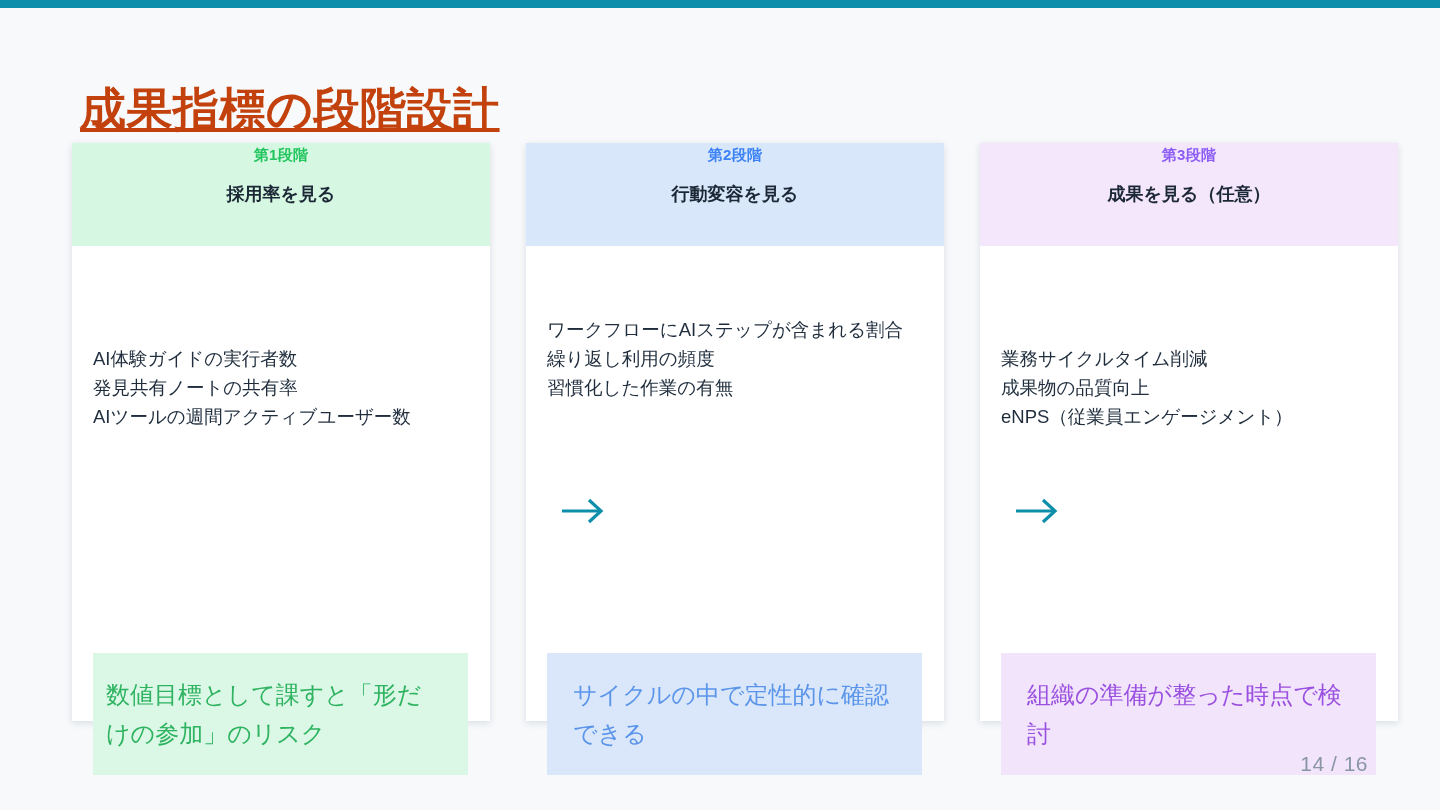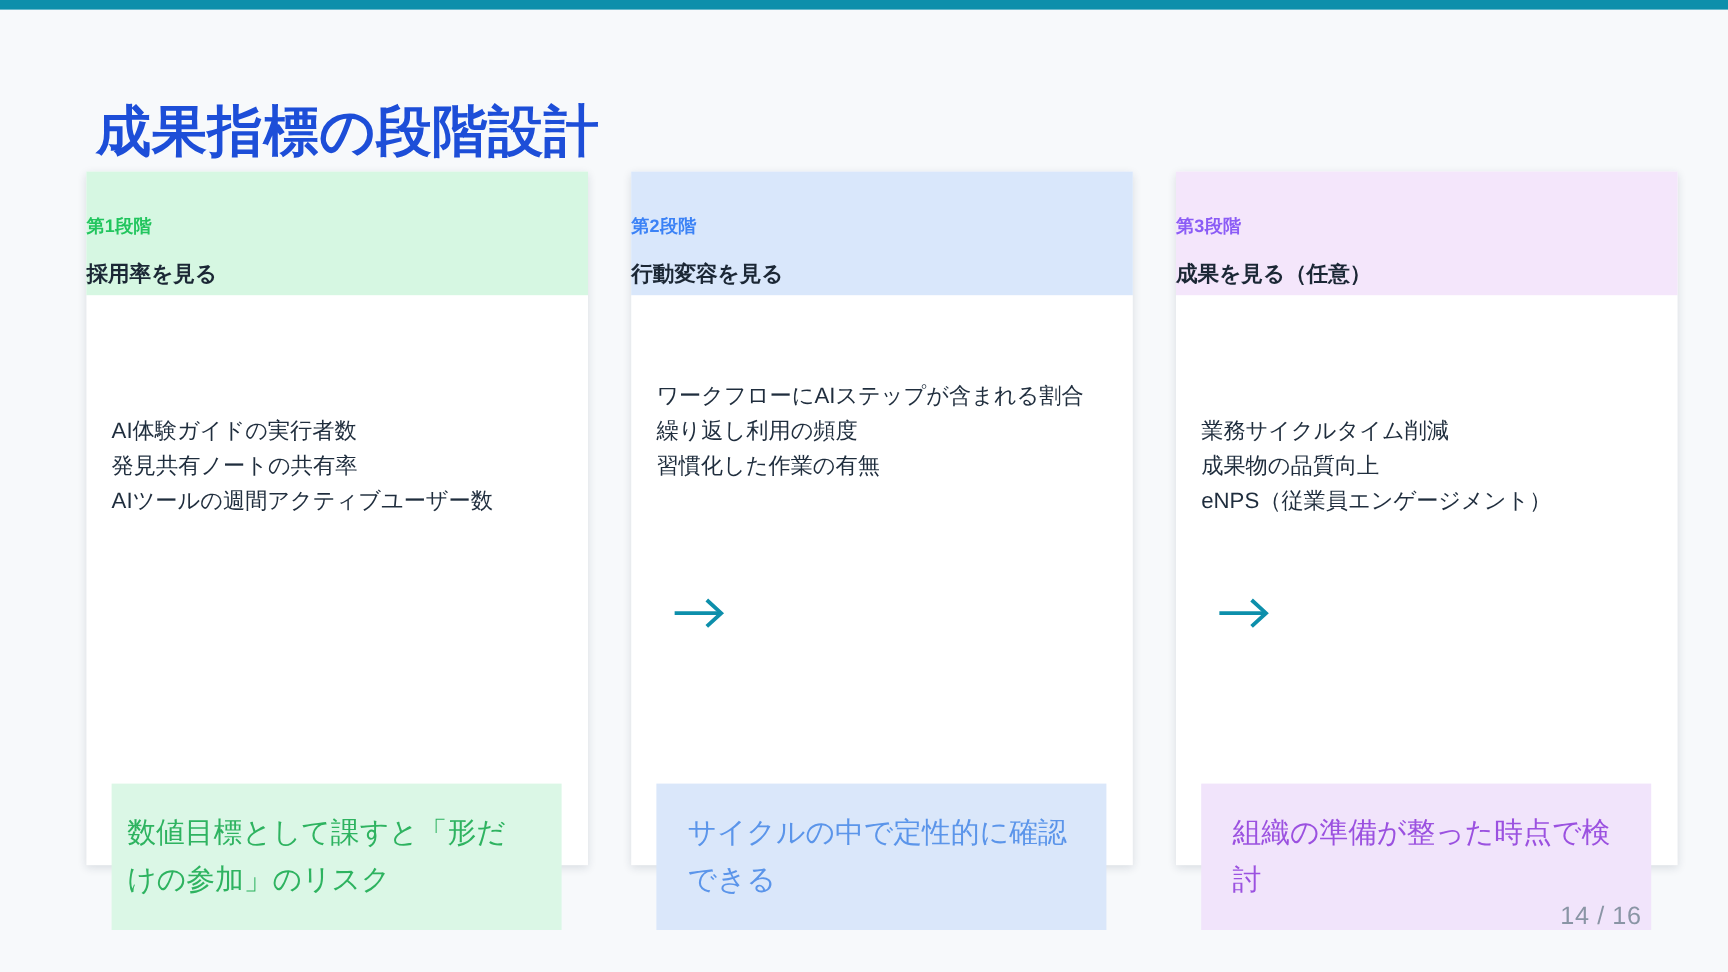--- a/index.html
+++ b/index.html
@@ -25,23 +25,24 @@
     width: 1440px;
     height: 8px;
     background: #0d8fab;
   }
   .slide-title {
     position: absolute;
     left: 80px;
     top: 48px;
     font-size: 46px;
     font-weight: bold;
-    color: #1d4ed8;
+    color: #c2410c;
     letter-spacing: 0.5px;
     white-space: nowrap;
+    text-decoration: underline;
   }
   .cards-row {
     position: absolute;
     left: 72px;
     top: 143px;
     width: 1326px;
     height: 578px;
   }
   .card {
     position: absolute;
@@ -52,21 +53,22 @@
     box-shadow: 0 2px 7px rgba(25, 40, 65, 0.13);
     box-sizing: border-box;
   }
   .card-0 { left: 0px; }
   .card-1 { left: 454px; }
   .card-2 { left: 908px; }
 
   .card-header {
     height: 103px;
     box-sizing: border-box;
-    padding-top: 36px;
+    padding-top: 2px;
+    text-align: center;
   }
   .card-stage {
     font-size: 15px;
     font-weight: bold;
     line-height: 20px;
     letter-spacing: 0.3px;
   }
   .card-title {
     font-size: 18px;
     font-weight: bold;

